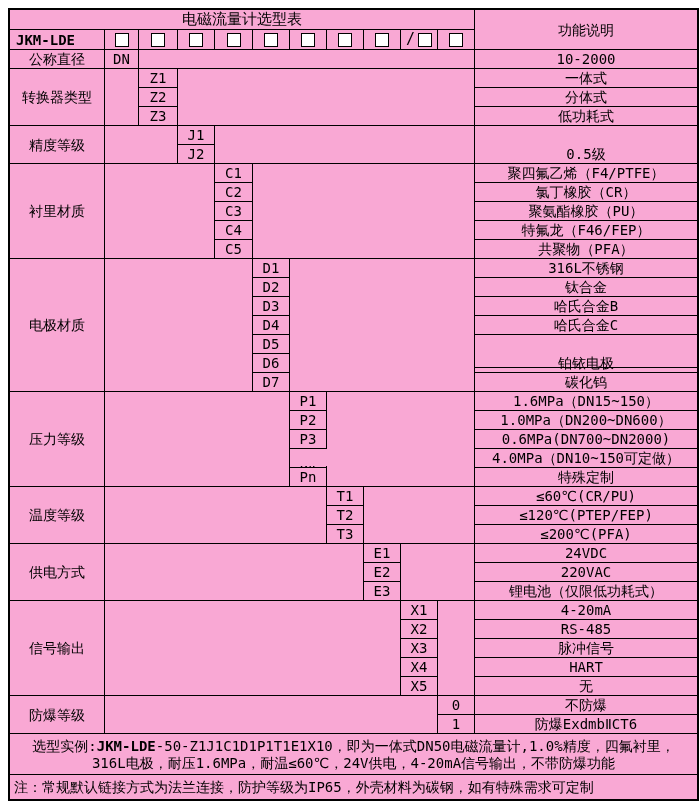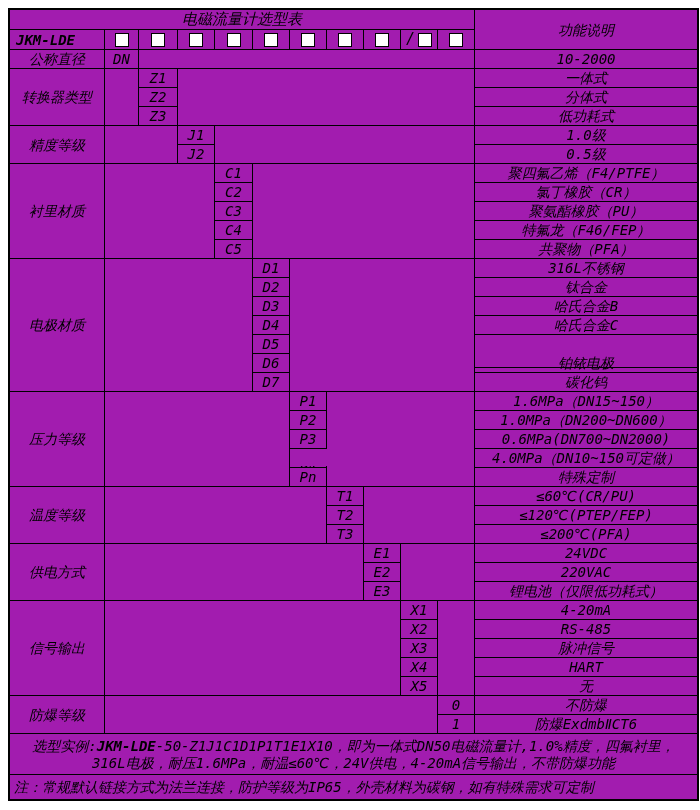--- a/index.html
+++ b/index.html
@@ -4,23 +4,22 @@
 <style>
   html,body { margin:0; padding:0; background:#ffffff; }
   body { width:700px; height:810px; font-family:"DejaVu Sans Mono","DejaVu Sans",monospace; color:#000; }
   .wrap { padding:8px 0 0 8px; }
   .sel-table {
     display:grid;
     width:687px;
     grid-template-columns:95px 34px 39px 37px 38px 37px 37px 37px 37px 37px 37px 222px;
     grid-template-rows:20px 20px repeat(36,19px) 41px 24px;
     border:2px solid #000;
-    background:#a21caf;
+    background:#f9a8d4;
     font-size:14px;
-    font-style:italic;
   }
   .cell {
     border-right:1px solid #000;
     border-bottom:1px solid #000;
     display:flex;
     align-items:center;
     justify-content:center;
     overflow:hidden;
     line-height:1;
     white-space:nowrap;
@@ -110,21 +109,20 @@
       <div class="cell" style="grid-area: 6 / 3 / 7 / 4;">Z3</div>
       <div class="cell" style="grid-area: 4 / 4 / 7 / 12;"></div>
       <div class="cell nbr" style="grid-area: 4 / 12 / 5 / 13;">一体式</div>
       <div class="cell nbr" style="grid-area: 5 / 12 / 6 / 13;">分体式</div>
       <div class="cell nbr" style="grid-area: 6 / 12 / 7 / 13;">低功耗式</div>
       <div class="cell" style="grid-area: 7 / 1 / 9 / 2;">精度等级</div>
       <div class="cell" style="grid-area: 7 / 2 / 9 / 4;"></div>
       <div class="cell" style="grid-area: 7 / 4 / 8 / 5;">J1</div>
       <div class="cell" style="grid-area: 8 / 4 / 9 / 5;">J2</div>
       <div class="cell" style="grid-area: 7 / 5 / 9 / 12;"></div>
-      <div class="cell nbr" style="grid-area: 7 / 12 / 8 / 13;">1.0级</div>
       <div class="cell nbr" style="grid-area: 8 / 12 / 9 / 13;">0.5级</div>
       <div class="cell" style="grid-area: 9 / 1 / 14 / 2;">衬里材质</div>
       <div class="cell" style="grid-area: 9 / 2 / 14 / 5;"></div>
       <div class="cell" style="grid-area: 9 / 5 / 10 / 6;">C1</div>
       <div class="cell" style="grid-area: 10 / 5 / 11 / 6;">C2</div>
       <div class="cell" style="grid-area: 11 / 5 / 12 / 6;">C3</div>
       <div class="cell" style="grid-area: 12 / 5 / 13 / 6;">C4</div>
       <div class="cell" style="grid-area: 13 / 5 / 14 / 6;">C5</div>
       <div class="cell" style="grid-area: 9 / 6 / 14 / 12;"></div>
       <div class="cell nbr" style="grid-area: 9 / 12 / 10 / 13;">聚四氟乙烯（F4/PTFE）</div>

